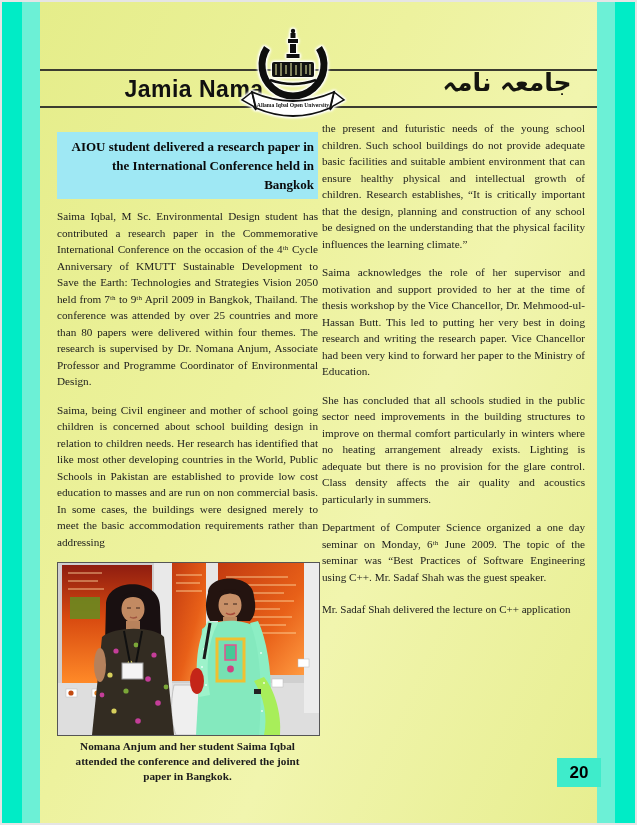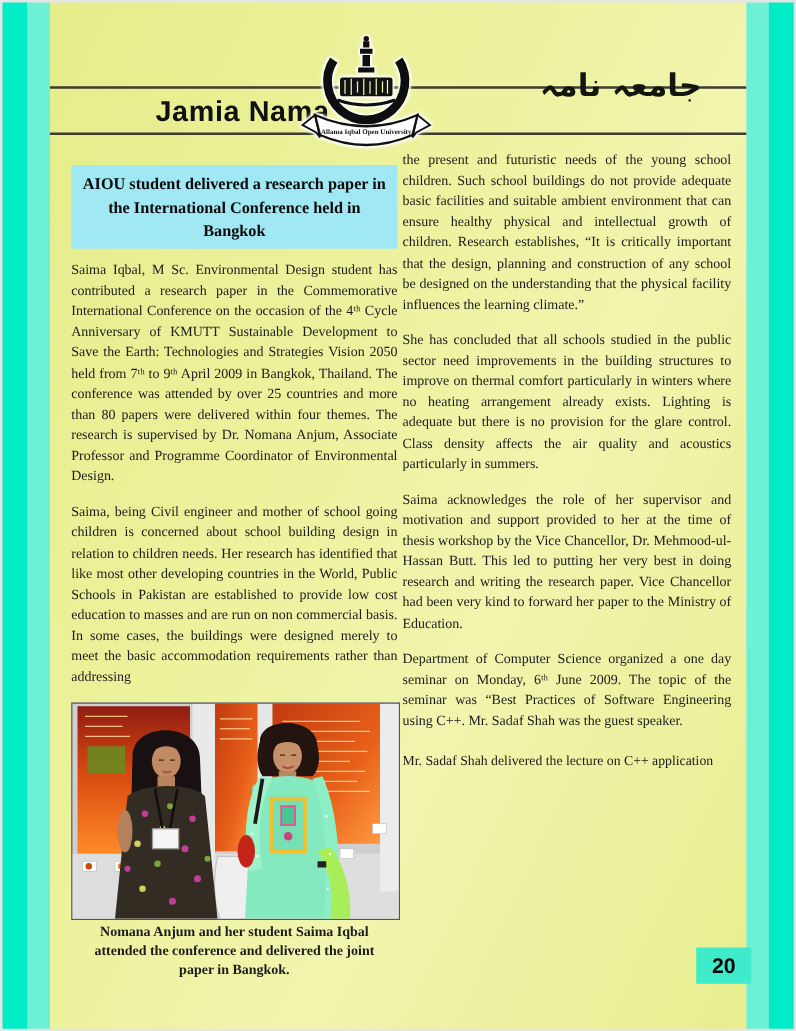--- a/index.html
+++ b/index.html
@@ -13,30 +13,30 @@
   .strip.r1{right:2px;width:20px;background:#00ecc6;}
   
   #content{position:absolute;left:40px;right:40px;top:2px;bottom:2px;
            background:linear-gradient(115deg,#e5ed8a 0%,#edf29e 40%,#f1f5ae 62%,#e7ee90 100%);}
   
   .hline{position:absolute;left:0;right:0;height:1.5px;background:#3c3c30;}
   #hline1{top:67px;} #hline2{top:104px;}
   #masthead-title{position:absolute;left:44px;top:74px;width:220px;text-align:center;
       font-family:"Liberation Sans","DejaVu Sans",sans-serif;font-weight:bold;font-size:23px;
       color:#101010;letter-spacing:.5px;}
-  #masthead-urdu{position:absolute;left:392px;top:52px;width:150px;text-align:left;
+  #masthead-urdu{position:absolute;left:392px;top:66px;width:150px;text-align:center;
       font-family:"DejaVu Sans",sans-serif;font-size:25px;font-weight:bold;color:#15150f;direction:rtl;}
   #logo{position:absolute;left:200px;top:24px;width:106px;height:100px;
         filter:drop-shadow(0 0 1.2px #fff) drop-shadow(0 0 1.2px #fff) drop-shadow(0 0 1px #fff);}
   
   .col{position:absolute;font-size:11.2px;line-height:16.5px;color:#1c1c1c;text-align:justify;}
   #col-left{left:17px;top:130px;width:261px;}
   #col-right{left:282px;top:118px;width:263px;}
   .headbox{background:#9fe8f4;font-weight:bold;font-size:13px;line-height:19px;
-           text-align:center;padding:5px 4px;color:#0a0a0a;}
+           text-align:right;padding:5px 4px;color:#0a0a0a;}
   #col-left .headbox{margin-bottom:9px;}
   .para{margin:0 0 12px 0;}
   .para:last-child{margin-bottom:0;}
   #photo-fig{margin:4px 0 0 0;}
   #photo-svg{display:block;width:261px;height:172px;border:1px solid #555;background:#c9c9c9;}
   #photo-caption{margin-top:3px;text-align:center;line-height:15px;padding:0 8px;font-weight:bold;}
   #headbox2{margin:10px 0 10px 0;}
   #rc-para6{white-space:nowrap;overflow:hidden;font-size:11px;}
   
   #page-number{position:absolute;left:517px;top:756px;width:44px;height:29px;background:#3eeccb;
@@ -201,21 +201,21 @@
           <circle cx="172.5" cy="106" r="3.4" fill="#d04080"></circle>
           <rect x="196" y="126" width="7" height="5" fill="#222"></rect>
           <ellipse cx="139" cy="118" rx="7" ry="13" fill="#c42518"></ellipse>
         </svg>
         <figcaption id="photo-caption">Nomana Anjum and her student Saima Iqbal attended the conference and delivered the joint paper in Bangkok.</figcaption>
       </figure>
     </div>
 
     <div class="col" id="col-right">
       <p class="para">the present and futuristic needs of the young school children. Such school buildings do not provide adequate basic facilities and suitable ambient environment that can ensure healthy physical and intellectual growth of children. Research establishes, “It is critically important that the design, planning and construction of any school be designed on the understanding that the physical facility influences the learning climate.”</p>
+      <p class="para">Saima acknowledges the role of her supervisor and motivation and support provided to her at the time of thesis workshop by the Vice Chancellor, Dr. Mehmood-ul-Hassan Butt. This led to putting her very best in doing research and writing the research paper. Vice Chancellor had been very kind to forward her paper to the Ministry of Education.</p>
       <p class="para">She has concluded that all schools studied in the public sector need improvements in the building structures to improve on thermal comfort particularly in winters where no heating arrangement already exists. Lighting is adequate but there is no provision for the glare control. Class density affects the air quality and acoustics particularly in summers.</p>
-      <p class="para">Saima acknowledges the role of her supervisor and motivation and support provided to her at the time of thesis workshop by the Vice Chancellor, Dr. Mehmood-ul-Hassan Butt. This led to putting her very best in doing research and writing the research paper. Vice Chancellor had been very kind to forward her paper to the Ministry of Education.</p>
       <p class="para" style="margin-bottom:16px;">Department of Computer Science organized a one day seminar on Monday, 6ᵗʰ June 2009. The topic of the seminar was “Best Practices of Software Engineering using C++. Mr. Sadaf Shah was the guest speaker.</p>
       <p class="para" id="rc-para6">Mr. Sadaf Shah delivered the lecture on C++ application</p>
     </div>
 
     <div id="page-number">20</div>
   </div>
 </div>
 
 </body></html>

